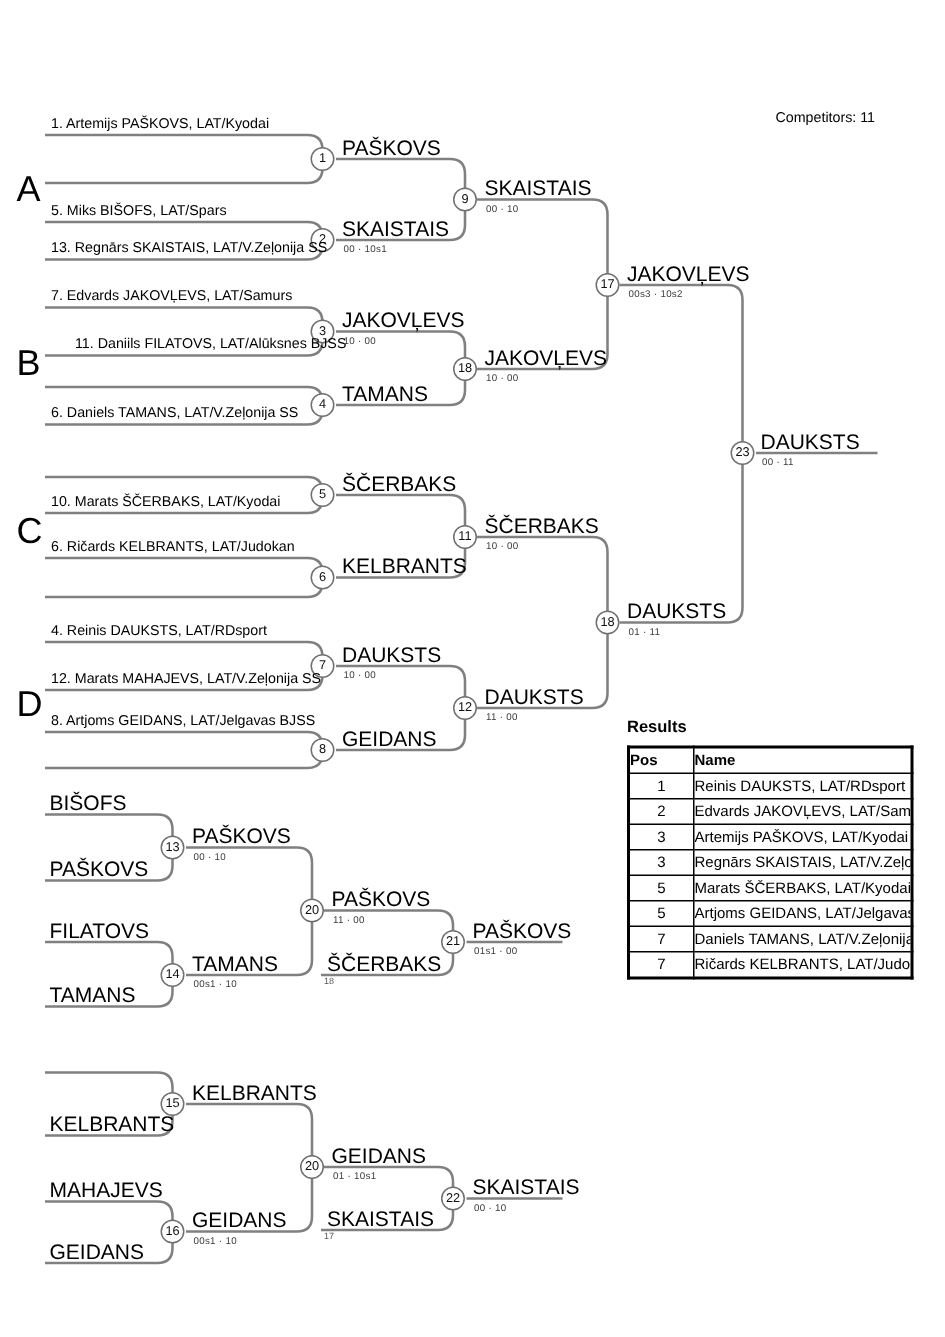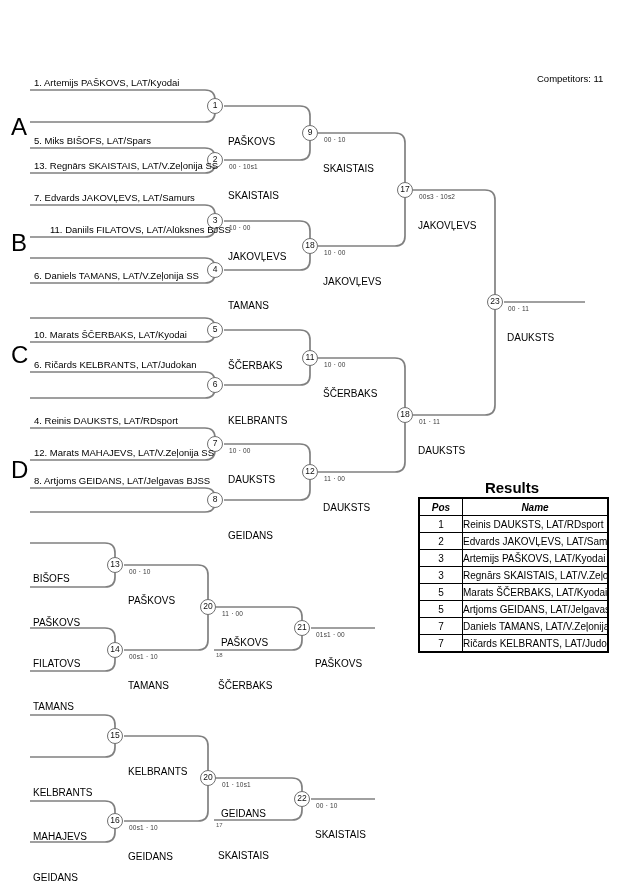--- a/index.html
+++ b/index.html
@@ -1,33 +1,33 @@
 <!DOCTYPE html>
 <html><head>
 <meta charset="utf-8">
 <style>
   html,body{margin:0;padding:0;background:#fff;}
   .page{position:relative;width:630px;height:891px;background:#ffffff;
         font-family:"Liberation Sans",sans-serif;color:#000;overflow:hidden;}
   .abs{position:absolute;}
   .title{left:0;top:36px;width:630px;text-align:center;font-size:19px;font-weight:bold;white-space:pre;}
-  .competitors{left:517px;top:73px;font-size:9.5px;margin-left:20px;}
+  .competitors{left:517px;top:73px;font-size:9.5px;}
   .letter{font-size:24px;line-height:26px;}
   .entry{font-size:9.5px;line-height:11px;white-space:pre;z-index:3;}
-  .winner{font-size:10px;line-height:11px;white-space:pre;z-index:3;margin-top:43px;}
+  .winner{font-size:14px;line-height:11px;white-space:pre;z-index:3;}
   .score{font-size:6.5px;line-height:8px;color:#3a3a3a;white-space:pre;letter-spacing:.2px;z-index:3;}
   .ref{font-size:6px;line-height:7px;color:#555;z-index:3;}
   .circle{box-sizing:border-box;width:16px;height:16px;border:1.4px solid #707070;border-radius:50%;
           background:#fff;font-size:8.5px;line-height:13px;text-align:center;color:#111;z-index:2;}
   svg.lines{position:absolute;left:0;top:0;z-index:1;}
   svg.lines path{fill:none;stroke:#808080;stroke-width:1.7;}
-  .results-title{left:418px;top:479px;width:188px;text-align:center;font-size:15px;font-weight:bold;}
+  .results-title{left:418px;top:479px;width:188px;font-size:11px;font-weight:bold;}
   table.results{position:absolute;left:418px;top:497px;border-collapse:collapse;border:2px solid #000;background:#fff;z-index:3;}
   table.results th,table.results td{border:1px solid #000;font-size:10px;height:16px;padding:0;}
-  table.results th{font-weight:bold;text-align:center;font-style:italic;}
+  table.results th{font-weight:bold;text-align:left;}
   td.pos{width:42px;min-width:42px;text-align:center;}
   td.name,th.name{width:144px;min-width:144px;max-width:144px;}
   td.name{padding-left:6px;white-space:nowrap;overflow:hidden;}
 </style>
 </head>
 <body>
 
 <div class="page">
 
   <div class="abs competitors">Competitors: 11</div>

